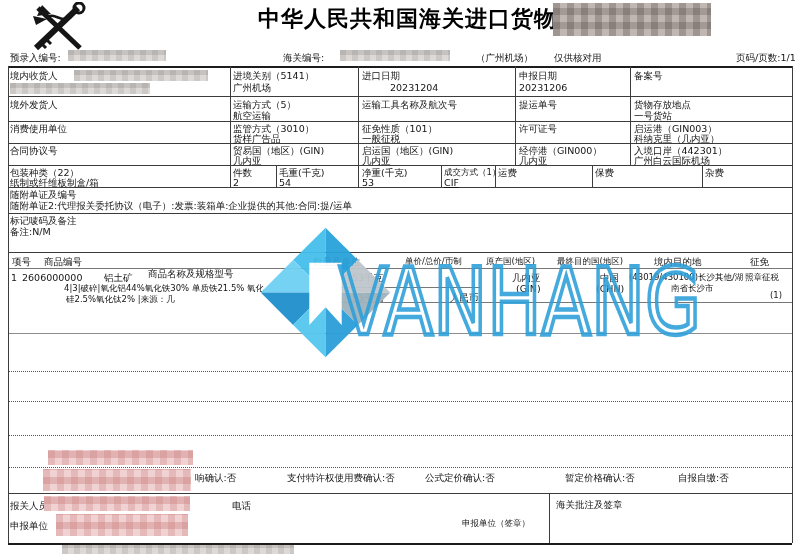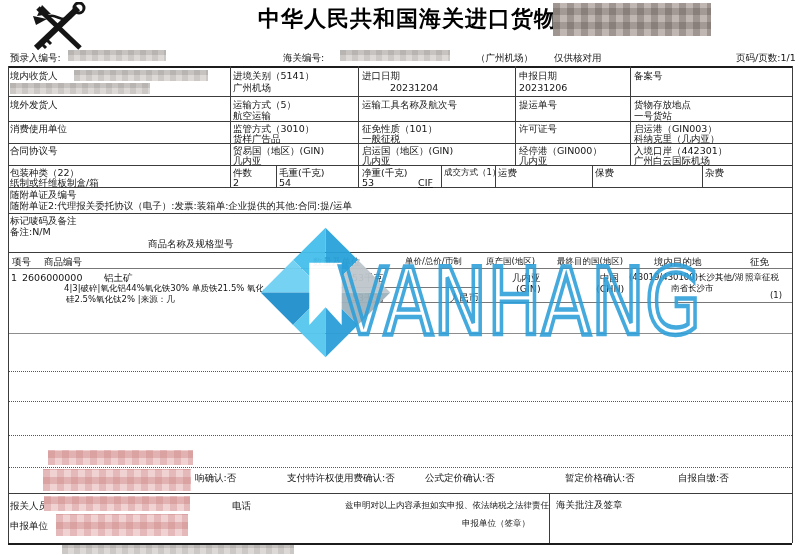--- a/index.html
+++ b/index.html
@@ -127,33 +127,33 @@
 
   <div class="t" style="left:10px;top:167px;">包装种类（22）</div>
   <div class="t" style="left:10px;top:177px;">纸制或纤维板制盒/箱</div>
   <div class="t" style="left:233px;top:167px;text-align:center;">件数</div>
   <div class="t" style="left:233px;top:177px;">2</div>
   <div class="t" style="left:279px;top:167px;">毛重(千克)</div>
   <div class="t" style="left:279px;top:177px;">54</div>
   <div class="t" style="left:362px;top:167px;">净重(千克)</div>
   <div class="t" style="left:362px;top:177px;">53</div>
   <div class="t t8" style="left:444px;top:167px;">成交方式（1）</div>
-  <div class="t" style="left:418px;top:177px;text-decoration:underline;">CIF</div>
+  <div class="t" style="left:444px;top:177px;text-decoration:underline;">CIF</div>
   <div class="t" style="left:498px;top:167px;">运费</div>
   <div class="t" style="left:595px;top:167px;">保费</div>
   <div class="t" style="left:705px;top:167px;">杂费</div>
 
   <div class="t" style="left:10px;top:189px;">随附单证及编号</div>
   <div class="t" style="left:10px;top:200px;text-align:center;">随附单证2:代理报关委托协议（电子）:发票:装箱单:企业提供的其他:合同:提/运单</div>
   <div class="t" style="left:10px;top:215px;">标记唛码及备注</div>
   <div class="t" style="left:10px;top:226px;">备注:N/M</div>
 
   <div class="t" style="left:12px;top:256px;">项号</div>
   <div class="t" style="left:44px;top:256px;">商品编号</div>
-  <div class="t" style="left:148px;top:238px;">商品名称及规格型号</div>
+  <div class="t" style="left:148px;top:268px;">商品名称及规格型号</div>
   <div class="t" style="left:313px;top:256px;">数量及单位</div>
   <div class="t t8" style="left:405px;top:256px;">单价/总价/币制</div>
   <div class="t t8" style="left:486px;top:256px;">原产国(地区)</div>
   <div class="t t8" style="left:557px;top:256px;">最终目的国(地区)</div>
   <div class="t" style="left:654px;top:256px;">境内目的地</div>
   <div class="t" style="left:750px;top:256px;">征免</div>
 
   <div class="t" style="left:11px;top:272px;">1</div>
   <div class="t" style="left:22px;top:272px;">2606000000</div>
   <div class="t" style="left:104px;top:272px;">铝土矿</div>
@@ -193,18 +193,17 @@
   <div class="mz mz-light" style="left:62px;top:545px;width:232px;height:9px;"></div>
 
   <div class="t" style="left:195px;top:472px;">响确认:否</div>
   <div class="t" style="left:287px;top:472px;">支付特许权使用费确认:否</div>
   <div class="t" style="left:425px;top:472px;">公式定价确认:否</div>
   <div class="t" style="left:565px;top:472px;">暂定价格确认:否</div>
   <div class="t" style="left:678px;top:472px;">自报自缴:否</div>
 
   <div class="t" style="left:10px;top:500px;">报关人员</div>
   <div class="t" style="left:232px;top:500px;">电话</div>
-  <div class="t t8" style="left:345px;top:500px;">兹申明对以上内容承担如实申报、依法纳税之法律责任</div>
   <div class="t t8" style="left:462px;top:518px;">申报单位（签章）</div>
   <div class="t" style="left:10px;top:520px;">申报单位</div>
   <div class="t" style="left:556px;top:499px;">海关批注及签章</div>
 
 </div>
 
 </body></html>

